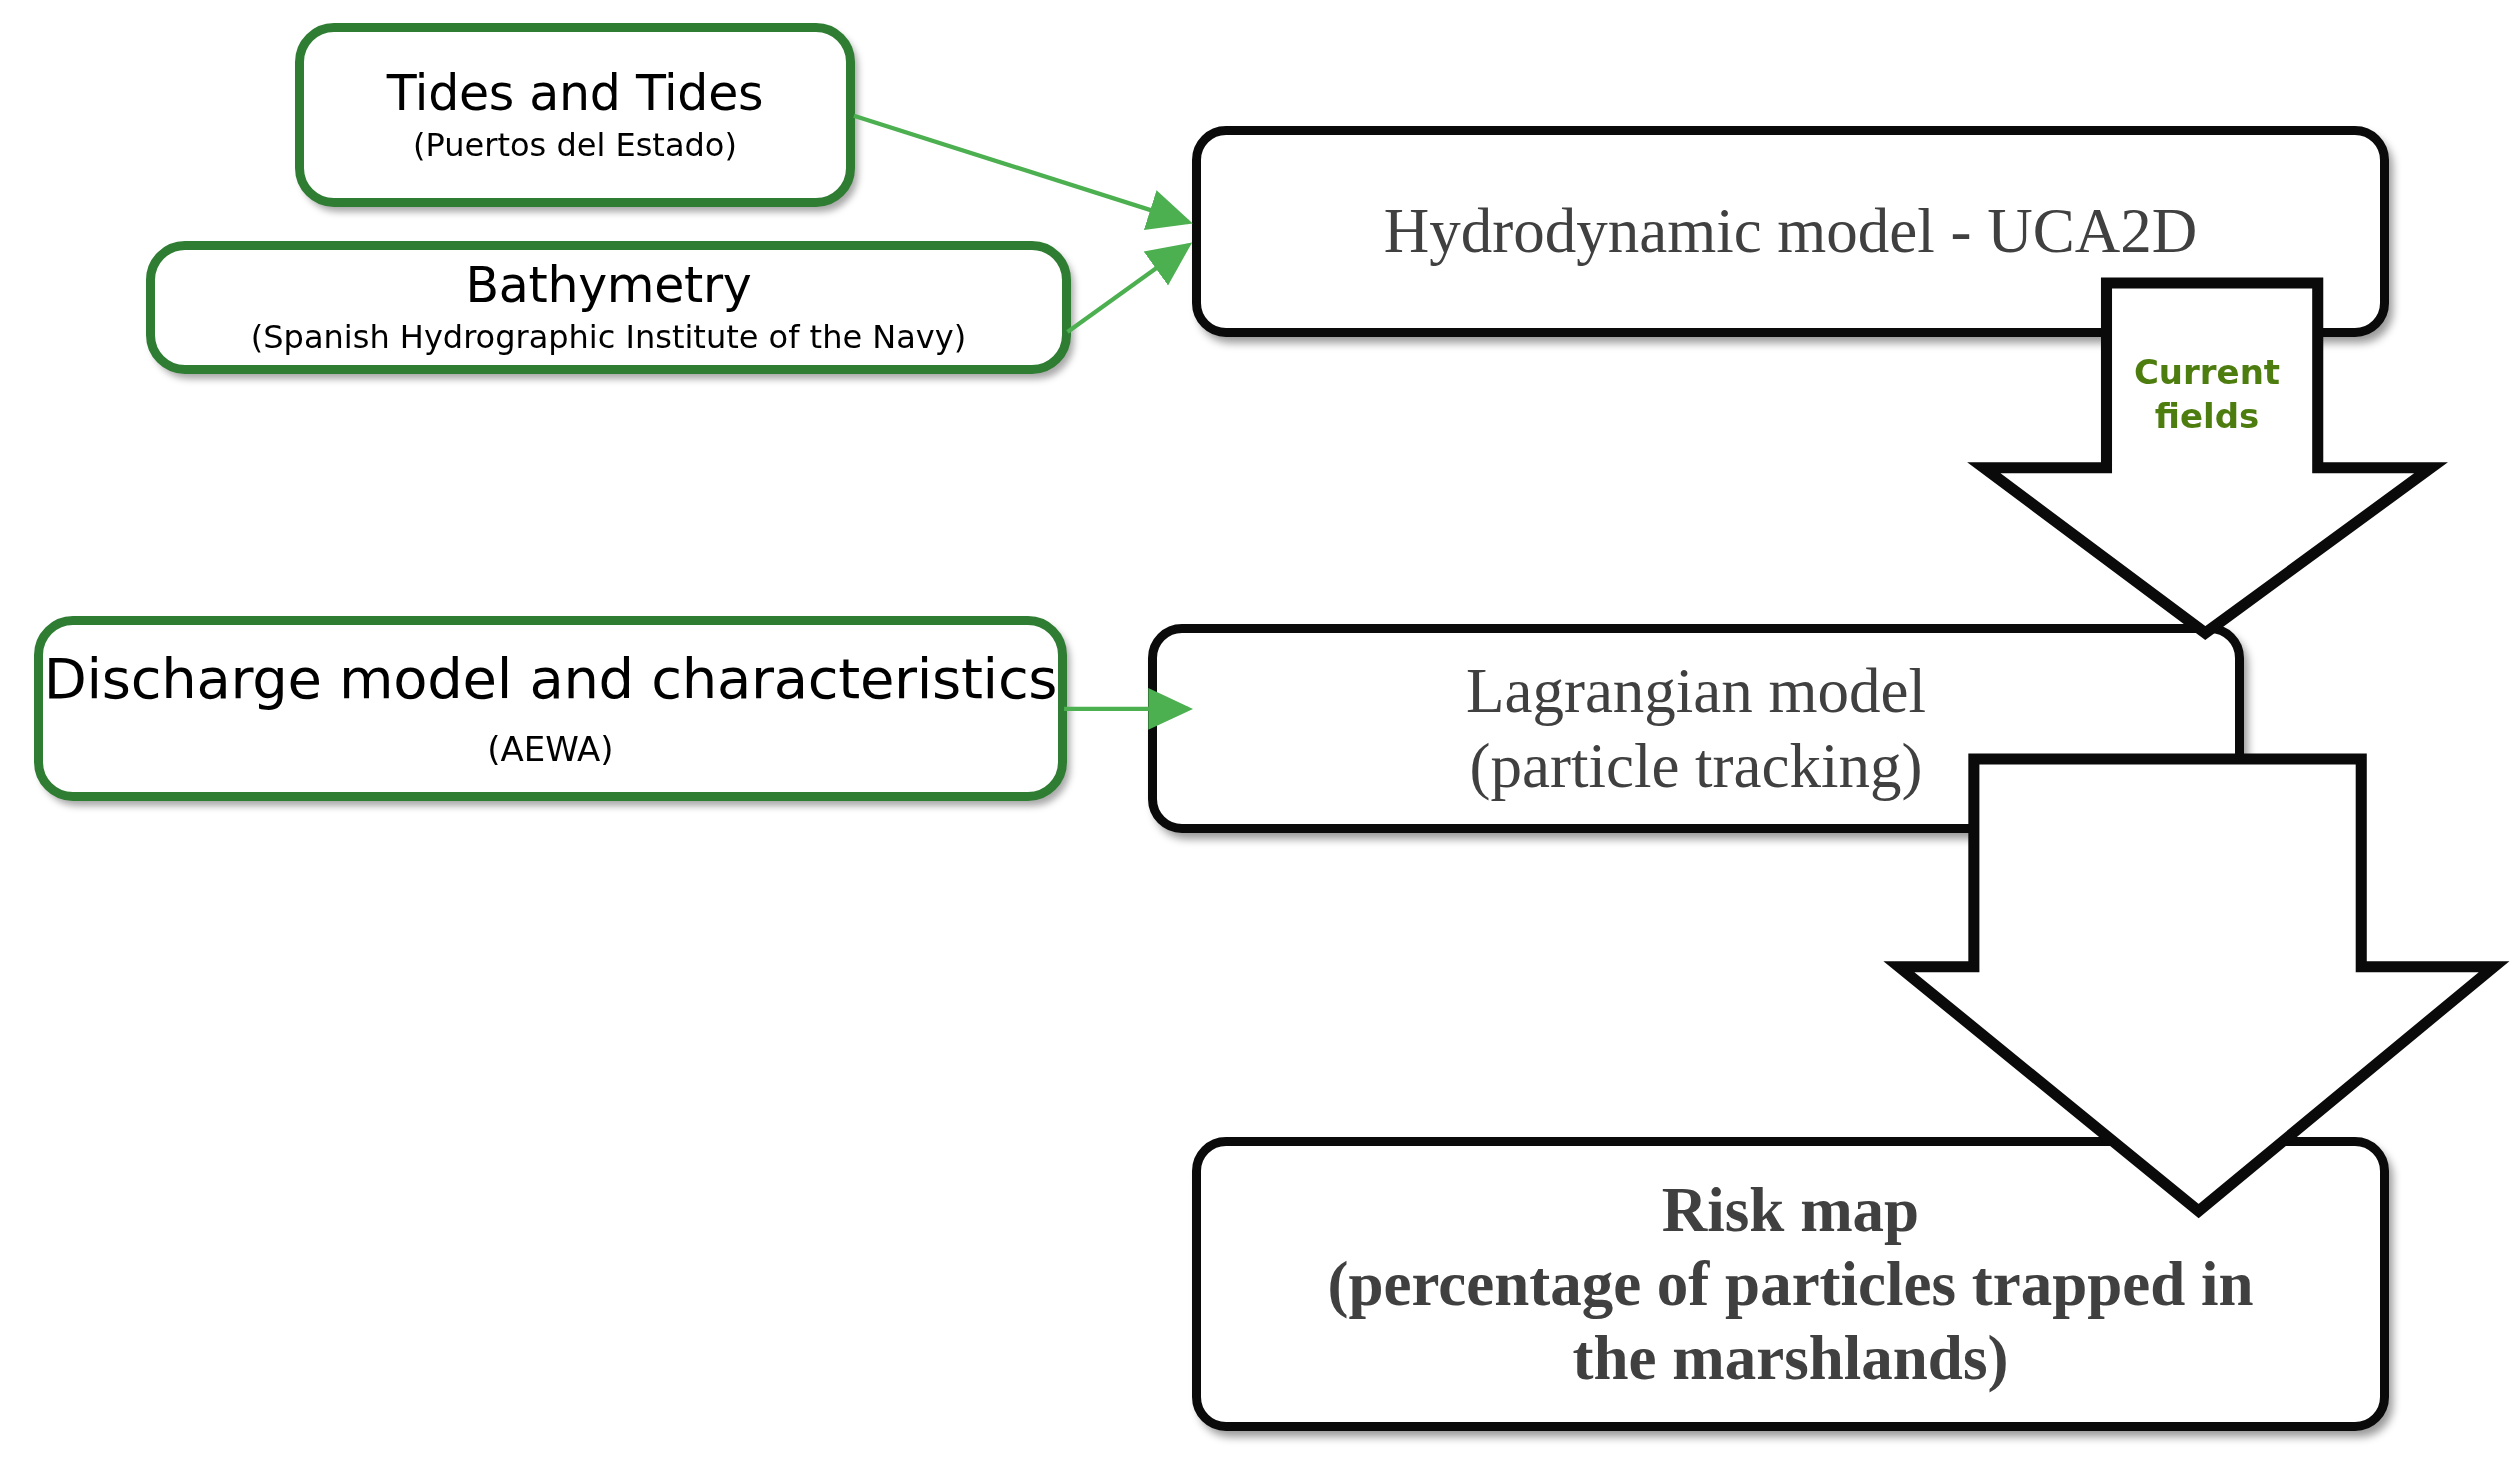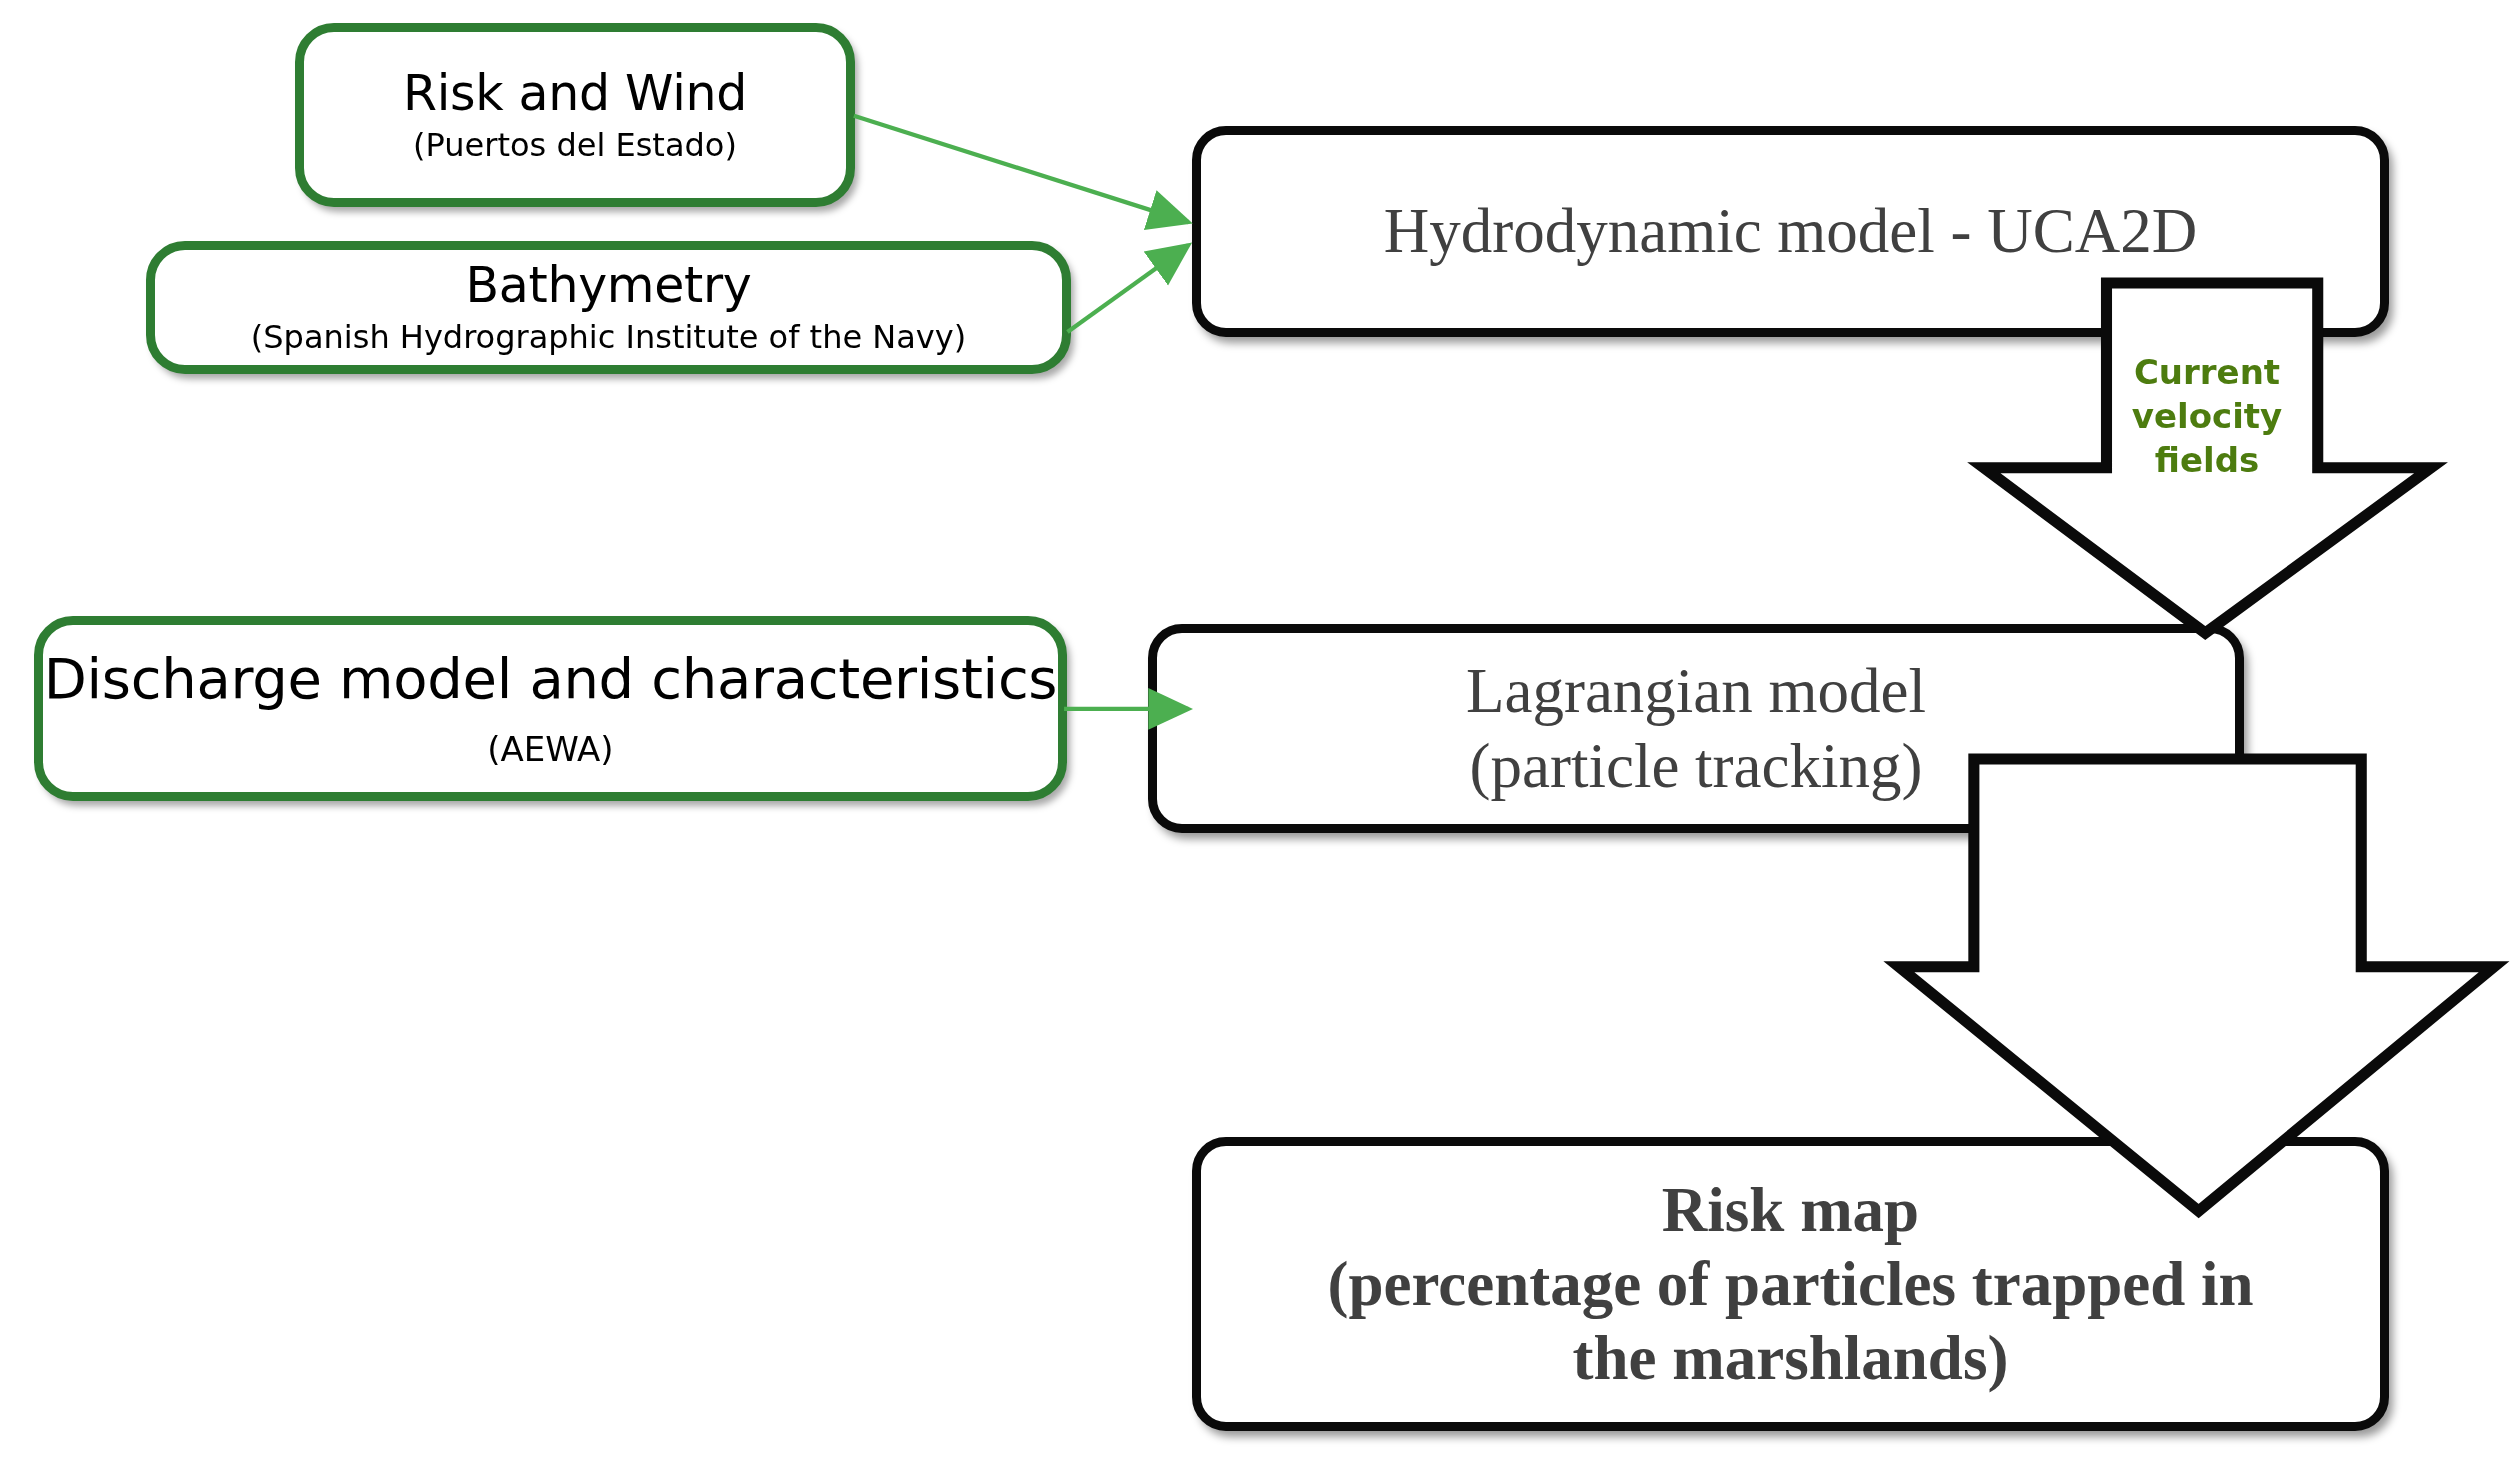--- a/index.html
+++ b/index.html
@@ -105,21 +105,21 @@
     pointer-events: none;
   }
   .connector svg { display: block; overflow: visible; }
 </style>
 </head>
 <body>
 
 <div id="stage">
 
   <div class="node green" id="node-tides" style="left:295px; top:23px; width:560px; height:184px;">
-    <div class="title">Risk and Wind</div>
+    <div class="title">Tides and Tides</div>
     <div class="subtitle">(Puertos del Estado)</div>
   </div>
 
   <div class="node green" id="node-bathymetry" style="left:146px; top:241px; width:925px; height:133px;">
     <div class="title">Bathymetry</div>
 
     <div class="subtitle">(Spanish Hydrographic Institute of the Navy)</div>
   </div>
 
   <div class="node green wide" id="node-discharge" style="left:34px; top:616px; width:1033px; height:185px;">
@@ -147,21 +147,20 @@
       <path d="M 152 7
                L 400 7
                L 400 224
                L 533 224
                L 268 418
                L 8 224
                L 152 224 Z" fill="#ffffff" stroke="#0a0a0a" stroke-width="13" stroke-linejoin="miter"></path>
     </svg>
     <div class="arrow-label">
       <div>Current</div>
-      <div>velocity</div>
       <div>fields</div>
     </div>
   </div>
 
   <div class="blockarrow" id="arrow-pollutant" style="left:1892px; top:753px; width:609px; height:464px;">
     <svg width="609" height="464" viewBox="0 0 715 545">
       <path d="M 96 7
                L 551 7
                L 551 251
                L 707 251

